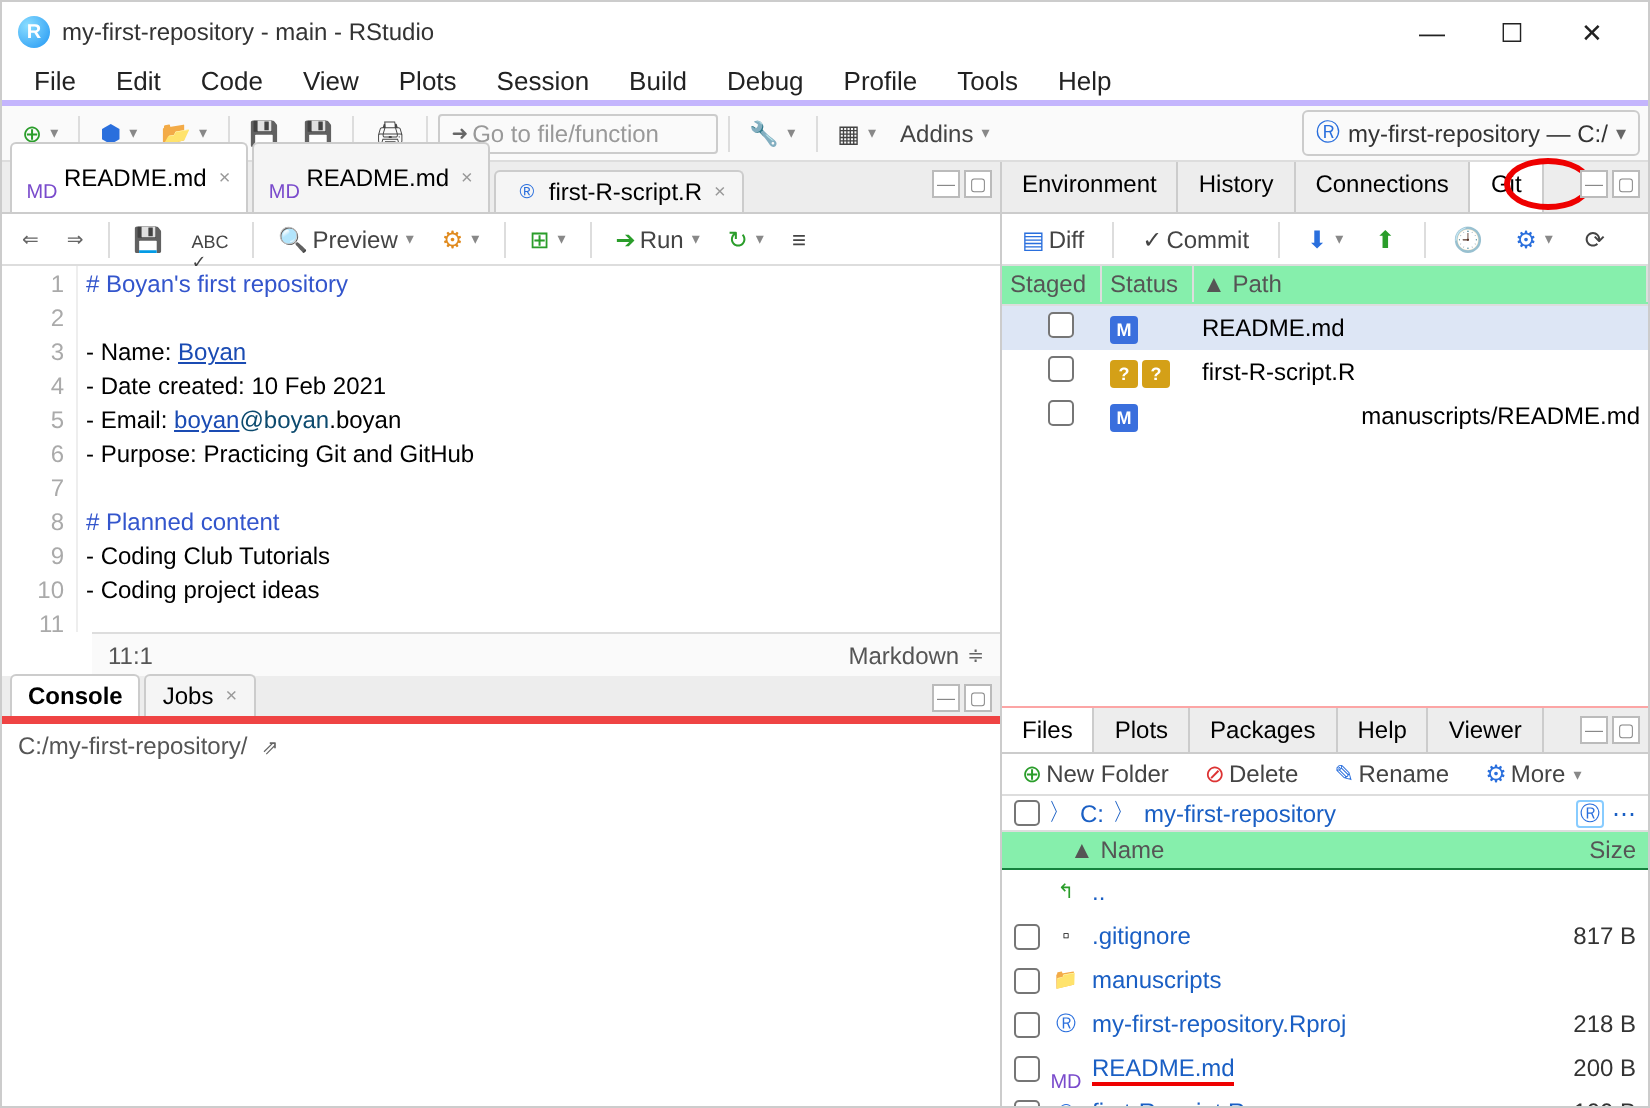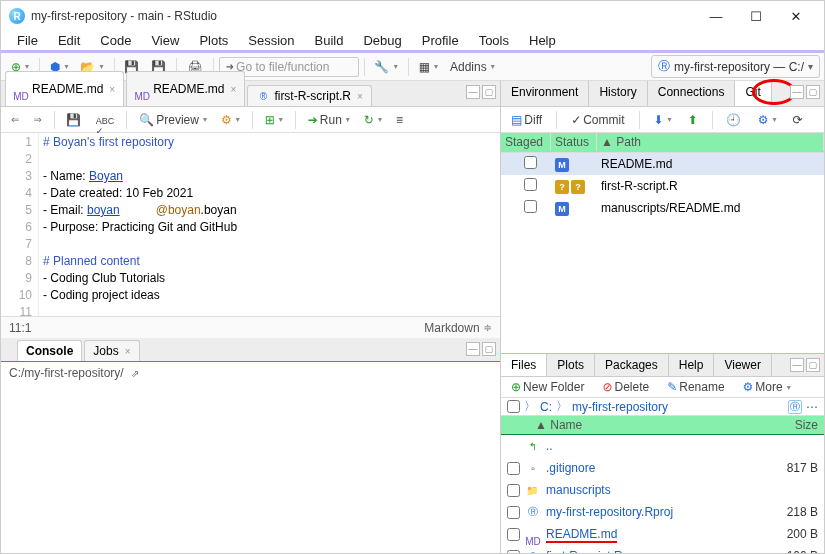--- a/index.html
+++ b/index.html
@@ -25,24 +25,24 @@
   .pane-controls { position:absolute; right:4px; top:4px; display:flex; gap:2px;}
   .pane-controls span{ width:14px;height:14px;border:1px solid #bbb;font-size:9px;display:flex;align-items:center;justify-content:center;color:#888;background:#fff;}
   .editor-toolbar { height: 26px; display: flex; align-items: center; padding: 0 4px; border-bottom: 1px solid #ddd; gap: 2px; background:#fff;}
   .editor { flex: 1; display: flex; font-family: Consolas, monospace; font-size: 13px; background: #fff; overflow:hidden;}
   .gutter { width: 38px; text-align: right; padding: 2px 6px 2px 0; color: #aaa; background: #fff; border-right:1px solid #eee;}
   .gutter div { height: 17px; }
   .code { flex: 1; padding: 2px 4px; white-space: pre; }
   .code div { height: 17px; }
   .c-blue { color: #3355cc; }
   .c-link { color: #1a4bb3; text-decoration: underline; }
-  .c-red { color: #a16207; padding-left: 36px; }
-  .statusbar { height: 22px; border-top: 1px solid #ddd; display: flex; align-items: center; padding: 0 8px; font-size: 11px; color: #555; background:#fafafa;}
+  .c-red { color: #0c4a6e; }
+  .statusbar { height: 22px; border-top: 1px solid #ddd; display: flex; align-items: center; padding: 0 8px; font-size: 11px; color: #555; background:#fafafa;margin-left:45px;}
   .statusbar .spacer { flex: 1; }
-  .console-tabs { height: 24px; background: #ededed; border-bottom: 1px solid #ef4444; display: flex; align-items: flex-end; padding-left: 16px; position:relative;}
+  .console-tabs { height: 24px; background: #ededed; border-bottom: 4px solid #ef4444; display: flex; align-items: flex-end; padding-left: 4px; position:relative;}
   .console-body { flex: 1; padding: 4px 8px; font-family: Consolas, monospace; font-size: 12px; color: #555; }
   .right-top { flex: 1; min-height: 0; display: flex; flex-direction: column; border-bottom: 1px solid #fca5a5; }
   .right-bot { height: 199px; display: flex; flex-direction: column; }
   .rtab { padding: 4px 10px; font-size: 12px; border-right: 1px solid #ccc; background: #ededed; }
   .rtab.active { background: #fff; font-weight: 500; }
   .right-tabs { height: 26px; display: flex; align-items: stretch; border-bottom: 1px solid #ccc; background: #ededed; position:relative;}
   .git-circle { position:absolute; border:3px solid #e00; border-radius:50%; width:44px; height:26px; top:-2px; right:28px; pointer-events:none;}
   .git-toolbar { height: 26px; display: flex; align-items: center; padding: 0 4px; gap: 4px; border-bottom: 1px solid #ddd; }
   .git-list-head { height: 20px; display: flex; align-items: flex-start; font-size: 11px; color: #555; border-bottom: 1px solid #ddd; background: #86efac; }
   .git-list-head div { padding: 2px 4px; border-right: 1px solid #ddd; }
@@ -296,21 +296,21 @@
   <div style="flex:1;">README.md</div>
           </div>
           <div class="git-row">
             <div style="width:50px;text-align:center;"><input type="checkbox" style=""></div>
   <div style="width:46px;"><span class="badge b-q">?</span><span class="badge b-q">?</span></div>
   <div style="flex:1;">first-R-script.R</div>
           </div>
           <div class="git-row">
             <div style="width:50px;text-align:center;"><input type="checkbox" style=""></div>
   <div style="width:46px;"><span class="badge b-m">M</span></div>
-  <div style="flex:1;">manuscripts/README.md</div>
+  <div style="flex:1;text-align:right;">manuscripts/README.md</div>
           </div>
         </div>
     </div>
 
     <div class="right-bot">
       <div class="right-tabs">
         <div class="rtab active">Files</div>
         <div class="rtab">Plots</div>
         <div class="rtab">Packages</div>
         <div class="rtab">Help</div>

